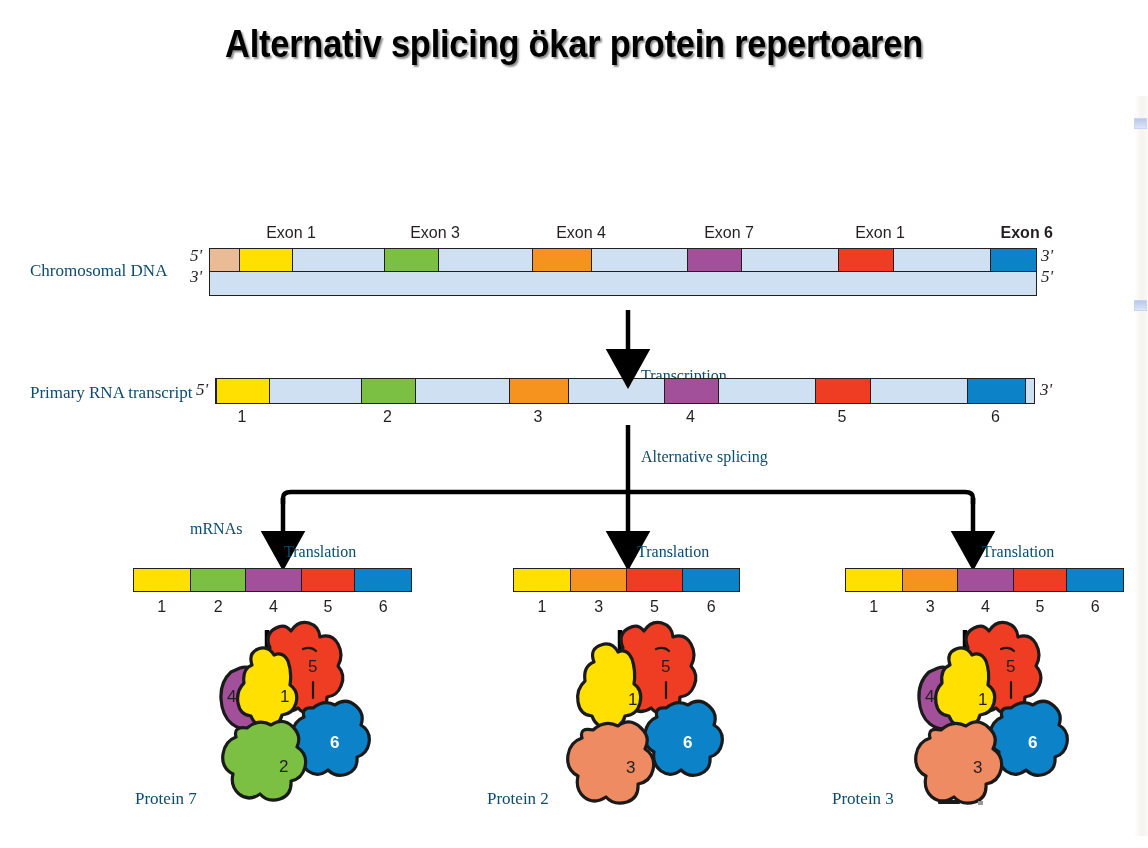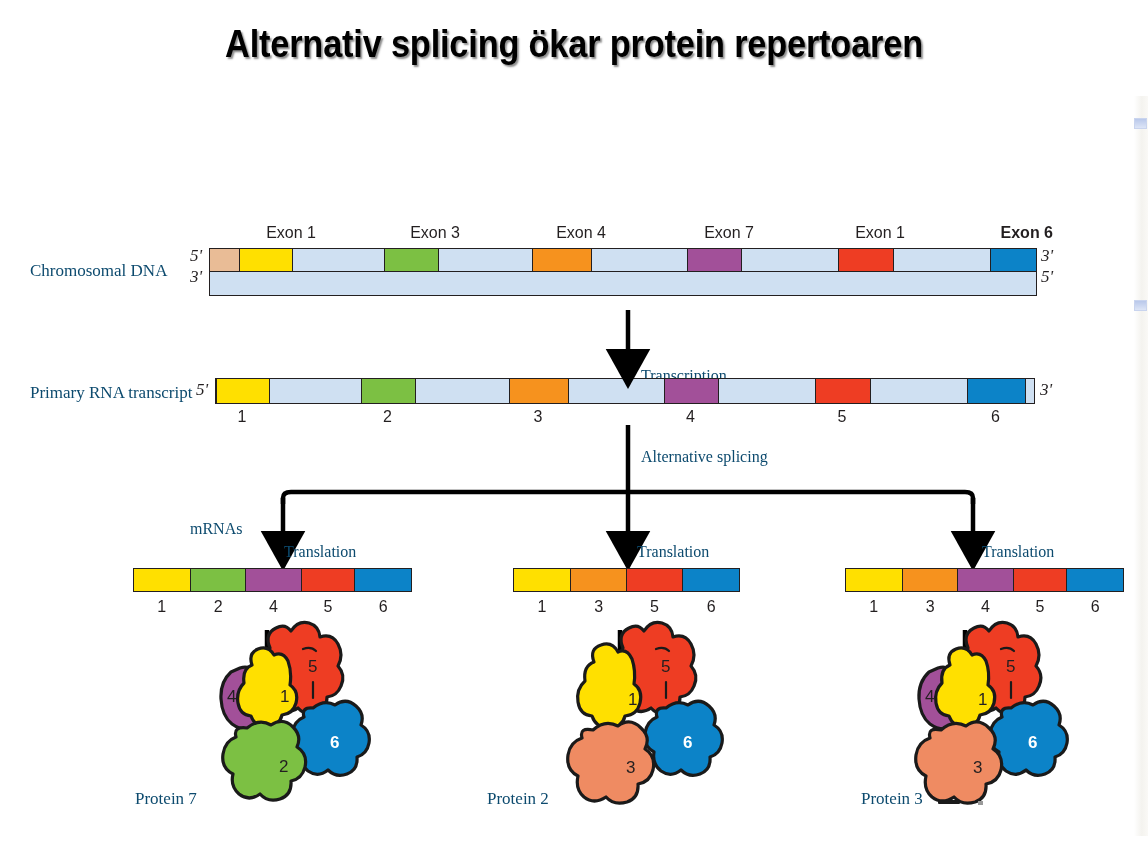--- a/index.html
+++ b/index.html
@@ -262,21 +262,21 @@
         <span style="flex: 53 1 0px;">5</span>
         <span style="flex: 57 1 0px;">6</span>
       </div>
 
     <div class="lbl lbl-16" style="left:284px;top:443px;">Translation</div>
     <div class="lbl lbl-16" style="left:637px;top:443px;">Translation</div>
     <div class="lbl lbl-16" style="left:982px;top:443px;">Translation</div>
 
     <div class="lbl lbl-18" style="left:135px;top:689px;">Protein 7</div>
     <div class="lbl lbl-18" style="left:487px;top:689px;">Protein 2</div>
-    <div class="lbl lbl-18" style="left:832px;top:689px;margin-left:29px;">Protein 3</div>
+    <div class="lbl lbl-18" style="left:832px;top:689px;">Protein 3</div>
 
     <div class="protein" style="left:195px;top:510px;">
       <svg viewBox="0 0 230 215">
         <g stroke="#1a1a1a" stroke-width="3.2" stroke-linejoin="round">
 
           <path d="M36,62 q-11,10 -10,27 q1,17 11,25 q11,8 22,3 q9,-5 10,-20 q2,-18 -5,-30 q-8,-13 -19,-9 z" fill="#a25099"></path>
 
           <path d="M75,38 q-6,-14 6,-20 q9,-5 15,3 q7,-11 18,-8 q10,3 11,14 q12,-4 18,7 q6,11 0,22 q8,9 3,20 q-4,10 -14,11 q0,13 -11,16 q-11,3 -18,-5 q-10,7 -19,0 q-8,-7 -6,-18 q-10,-5 -9,-17 q1,-12 6,-25 z" fill="#ee3d23"></path>
 
           <path d="M57,55 q-4,-12 6,-16 q10,-4 16,6 q9,-4 14,6 q4,11 2,24 q9,6 6,18 q-3,11 -14,12 q-3,12 -15,12 q-12,0 -16,-11 q-11,-1 -13,-13 q-2,-12 6,-20 q-2,-14 8,-18 z" fill="#ffe000"></path>

